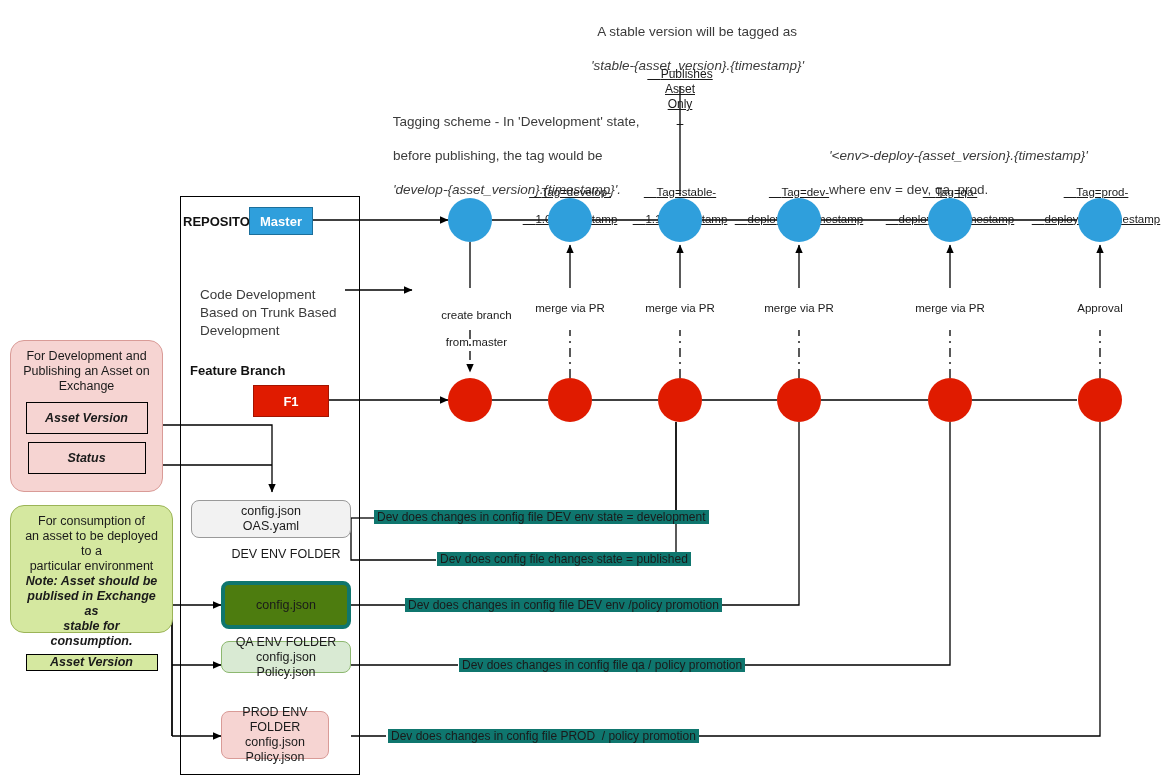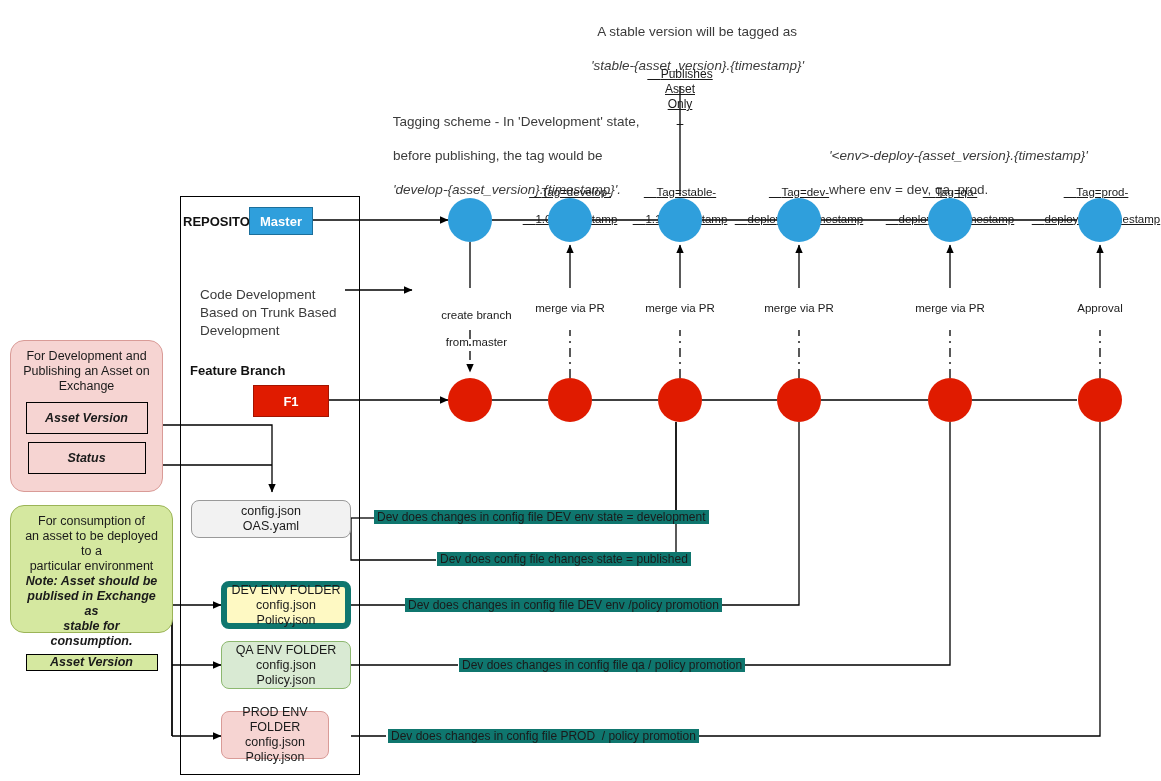--- a/index.html
+++ b/index.html
@@ -19,21 +19,21 @@
   .node.blue{background:#2F9FDC;}
   .node.red{background:#E01B00;}
   .chip{position:absolute;display:flex;align-items:center;justify-content:center;
         font-size:13px;font-weight:bold;color:#ffffff;}
   .chip.master{background:#2F9FDC;border:1px solid #1c6f9b;}
   .chip.f1{background:#E01B00;border:1px solid #a31400;}
   .rbox{position:absolute;box-sizing:border-box;border-radius:8px;display:flex;
         flex-direction:column;align-items:center;justify-content:center;
         font-size:12.5px;line-height:15px;text-align:center;color:#1a1a1a;}
   .rbox.grey{background:#f2f2f2;border:1px solid #9a9a9a;}
-  .rbox.blue{background:#fef9c3;border:6px solid #0f766e;}
+  .rbox.blue{background:#4d7c0f;border:4px solid #0f766e;gap:36px;}
   .rbox.green{background:#d9ead3;border:1px solid #8db870;}
   .rbox.pink{background:#f6d4d2;border:1px solid #d99b97;}
   .bigcard{position:absolute;box-sizing:border-box;border-radius:14px;
            display:flex;flex-direction:column;align-items:center;
            font-size:12.5px;line-height:15px;text-align:center;color:#1a1a1a;}
   .bigcard.pink{background:#f6d4d2;border:1px solid #d99b97;}
   .bigcard.green{background:#d5e8a0;border:1px solid #9bb457;justify-content:space-between;}
   .bigcard .hdr{padding:8px 10px 4px 10px;}
   .bigcard .hdr em{font-style:italic;font-weight:bold;display:block;}
   .subbox{box-sizing:border-box;border:1.5px solid #000;background:inherit;
@@ -224,21 +224,21 @@
     <span>config.json</span>
     <span>OAS.yaml</span>
   </div>
 
   <div class="rbox blue" style="left:221px;top:581px;width:130px;height:48px;">
     <span>DEV ENV FOLDER</span>
     <span>config.json</span>
     <span>Policy.json</span>
   </div>
 
-  <div class="rbox green" style="left:221px;top:641px;width:130px;height:48px;">
+  <div class="rbox green" style="left:221px;top:641px;width:130px;height:32px;">
     <span>QA ENV FOLDER</span>
     <span>config.json</span>
     <span>Policy.json</span>
   </div>
 
   <div class="rbox pink" style="left:221px;top:711px;width:108px;height:48px;">
     <span>PROD ENV FOLDER</span>
     <span>config.json</span>
     <span>Policy.json</span>
   </div>

